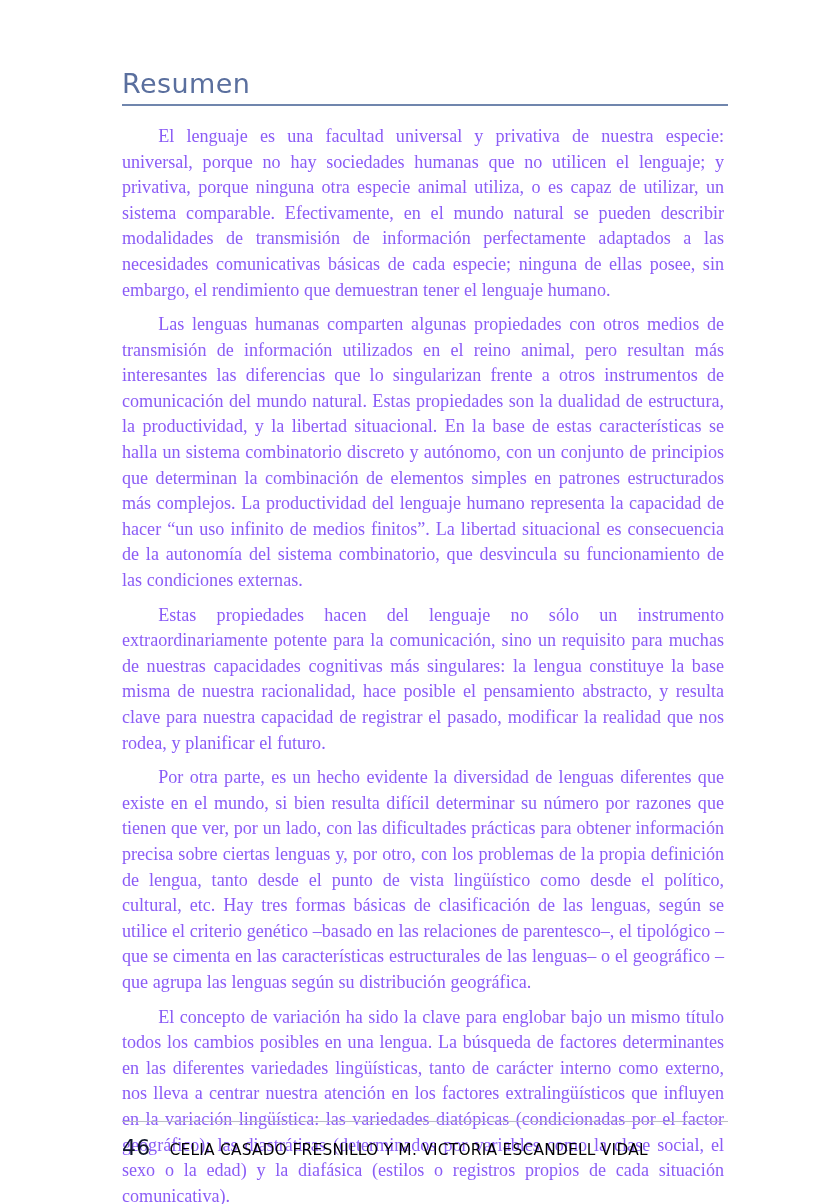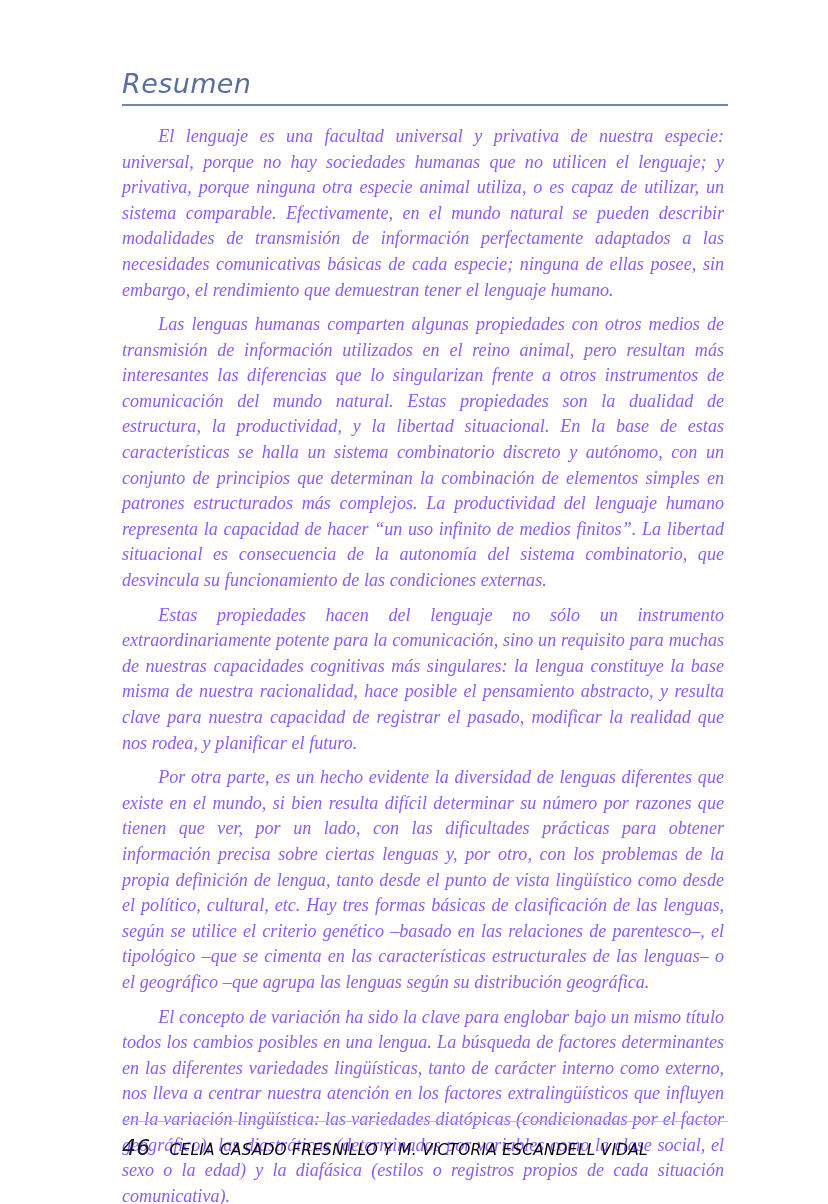--- a/index.html
+++ b/index.html
@@ -14,21 +14,20 @@
     font-family: "Liberation Serif", "DejaVu Serif", serif;
     color: #1a1a1a;
     -webkit-font-smoothing: antialiased;
   }
 
   .page {
     position: relative;
     width: 828px;
     height: 1204px;
     box-sizing: border-box;
-    font-style: italic;
   }
 
   .content {
     position: absolute;
     left: 122px;
     top: 70px;
     width: 606px;
   }
 
   

